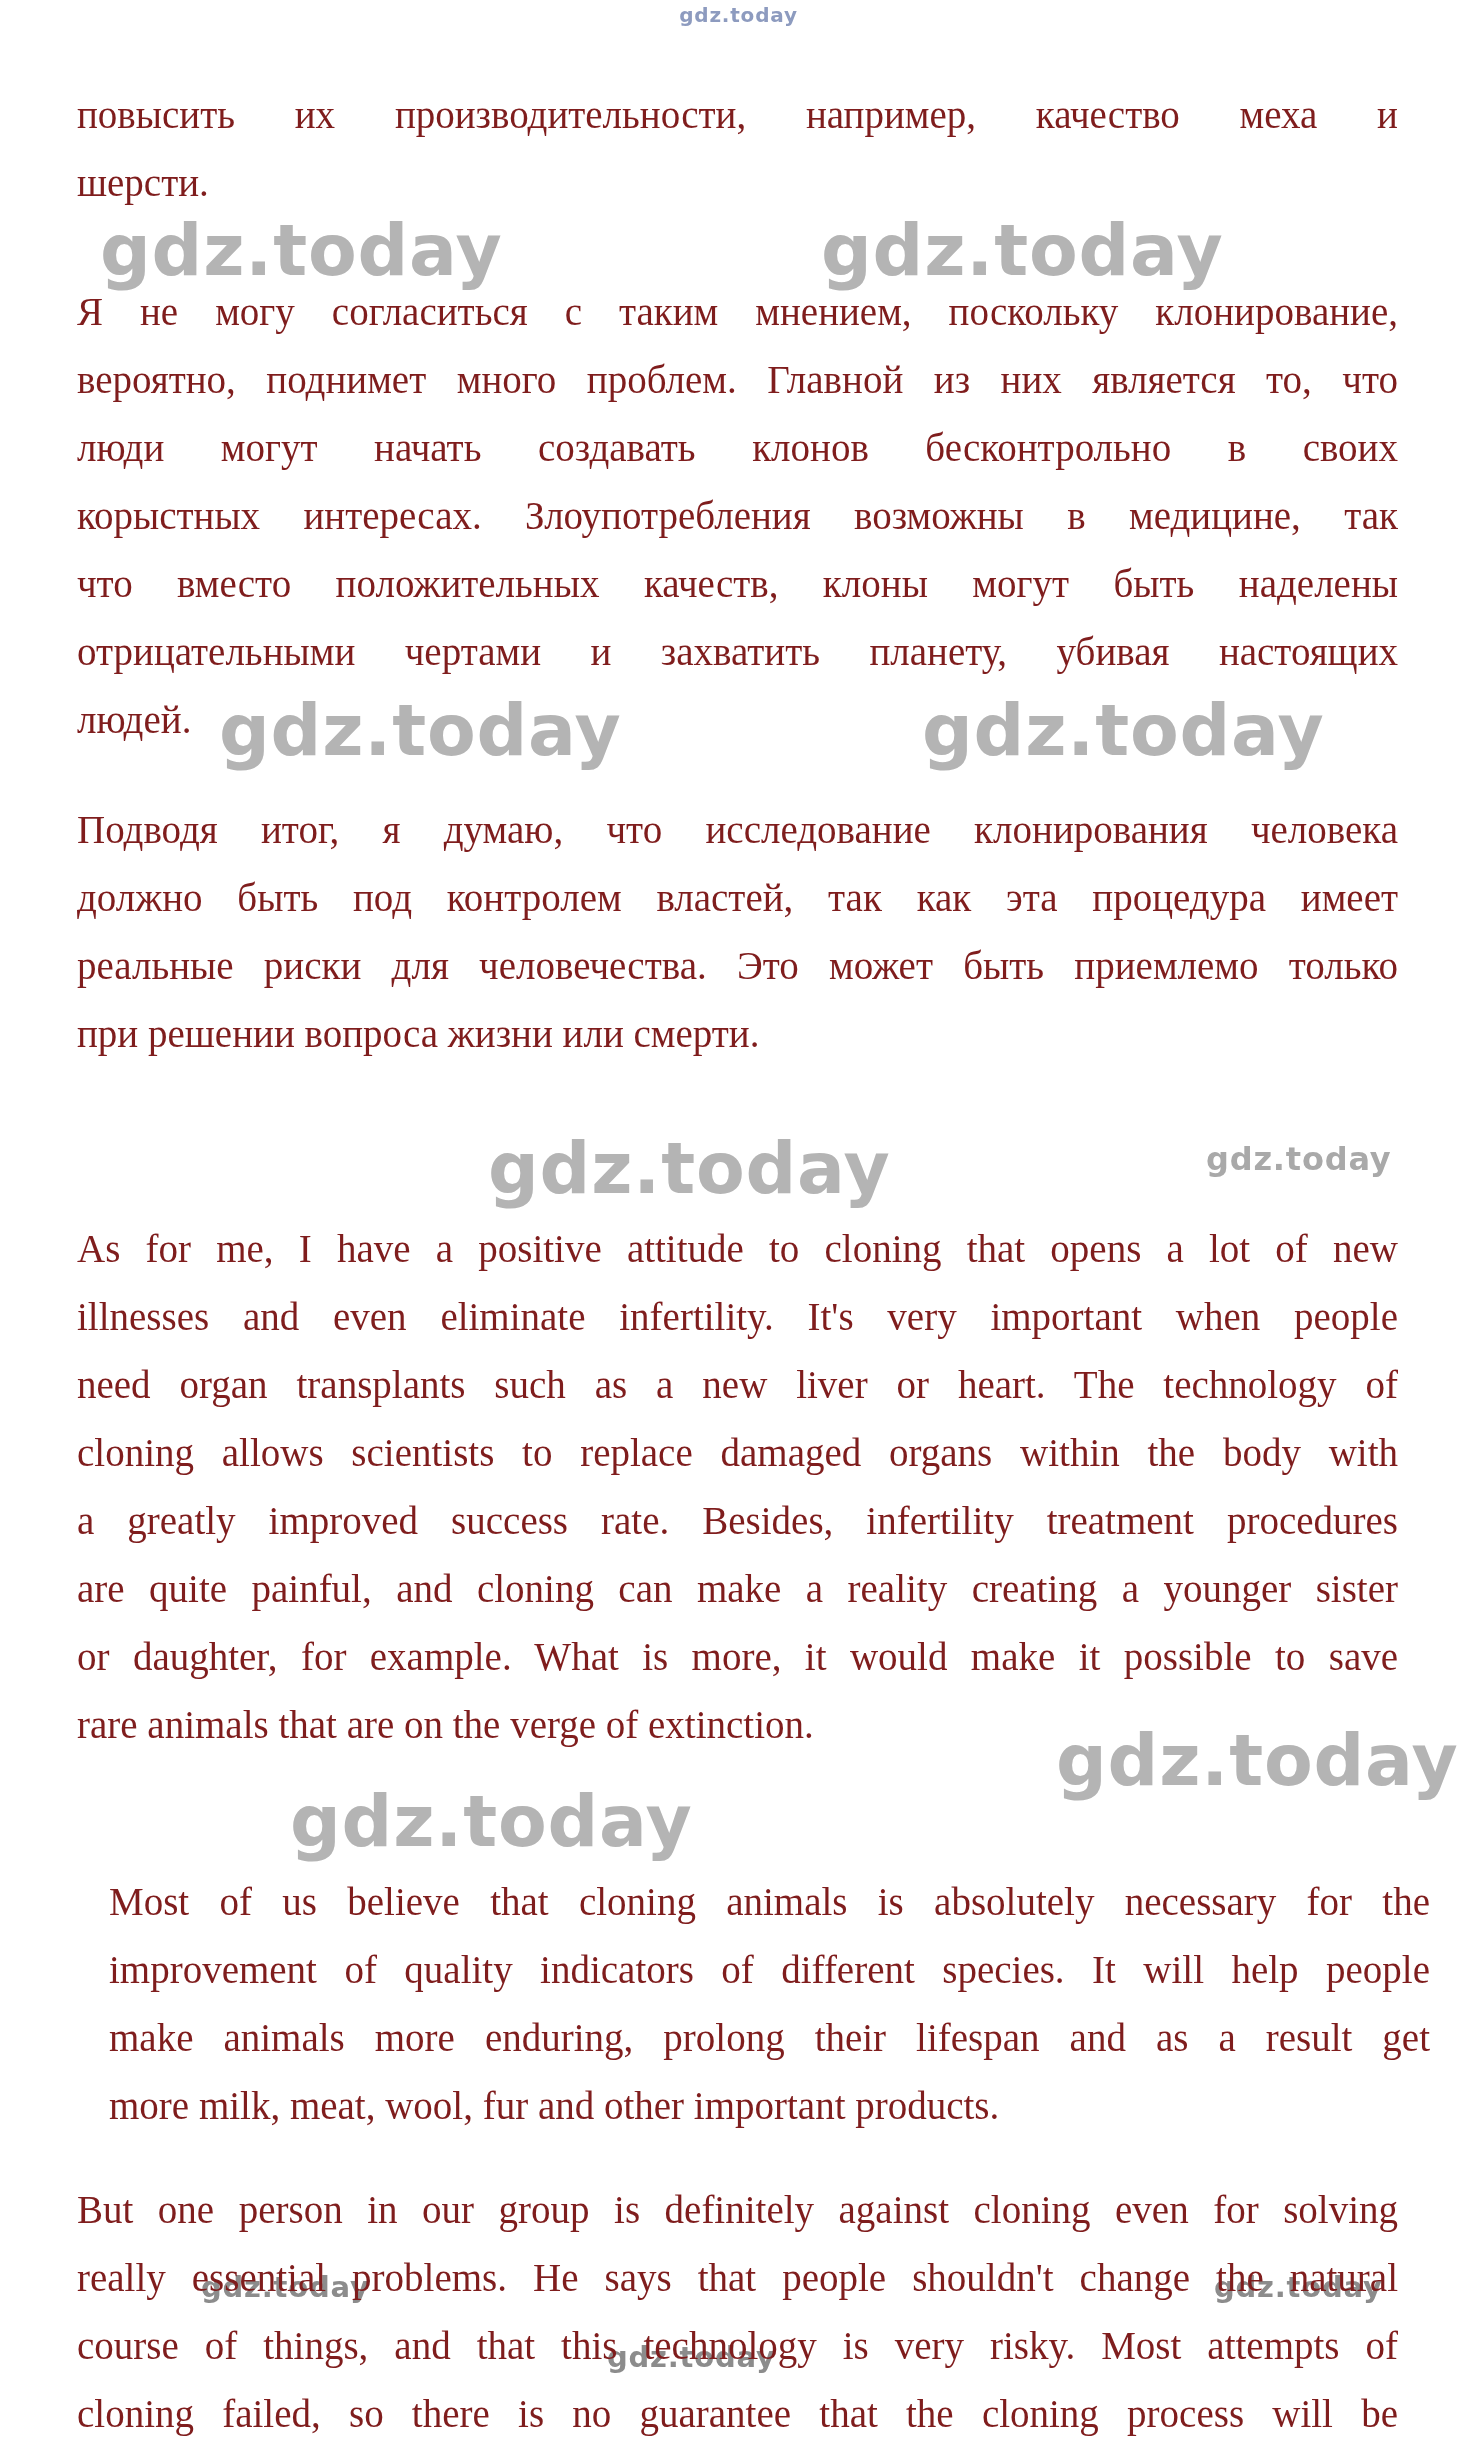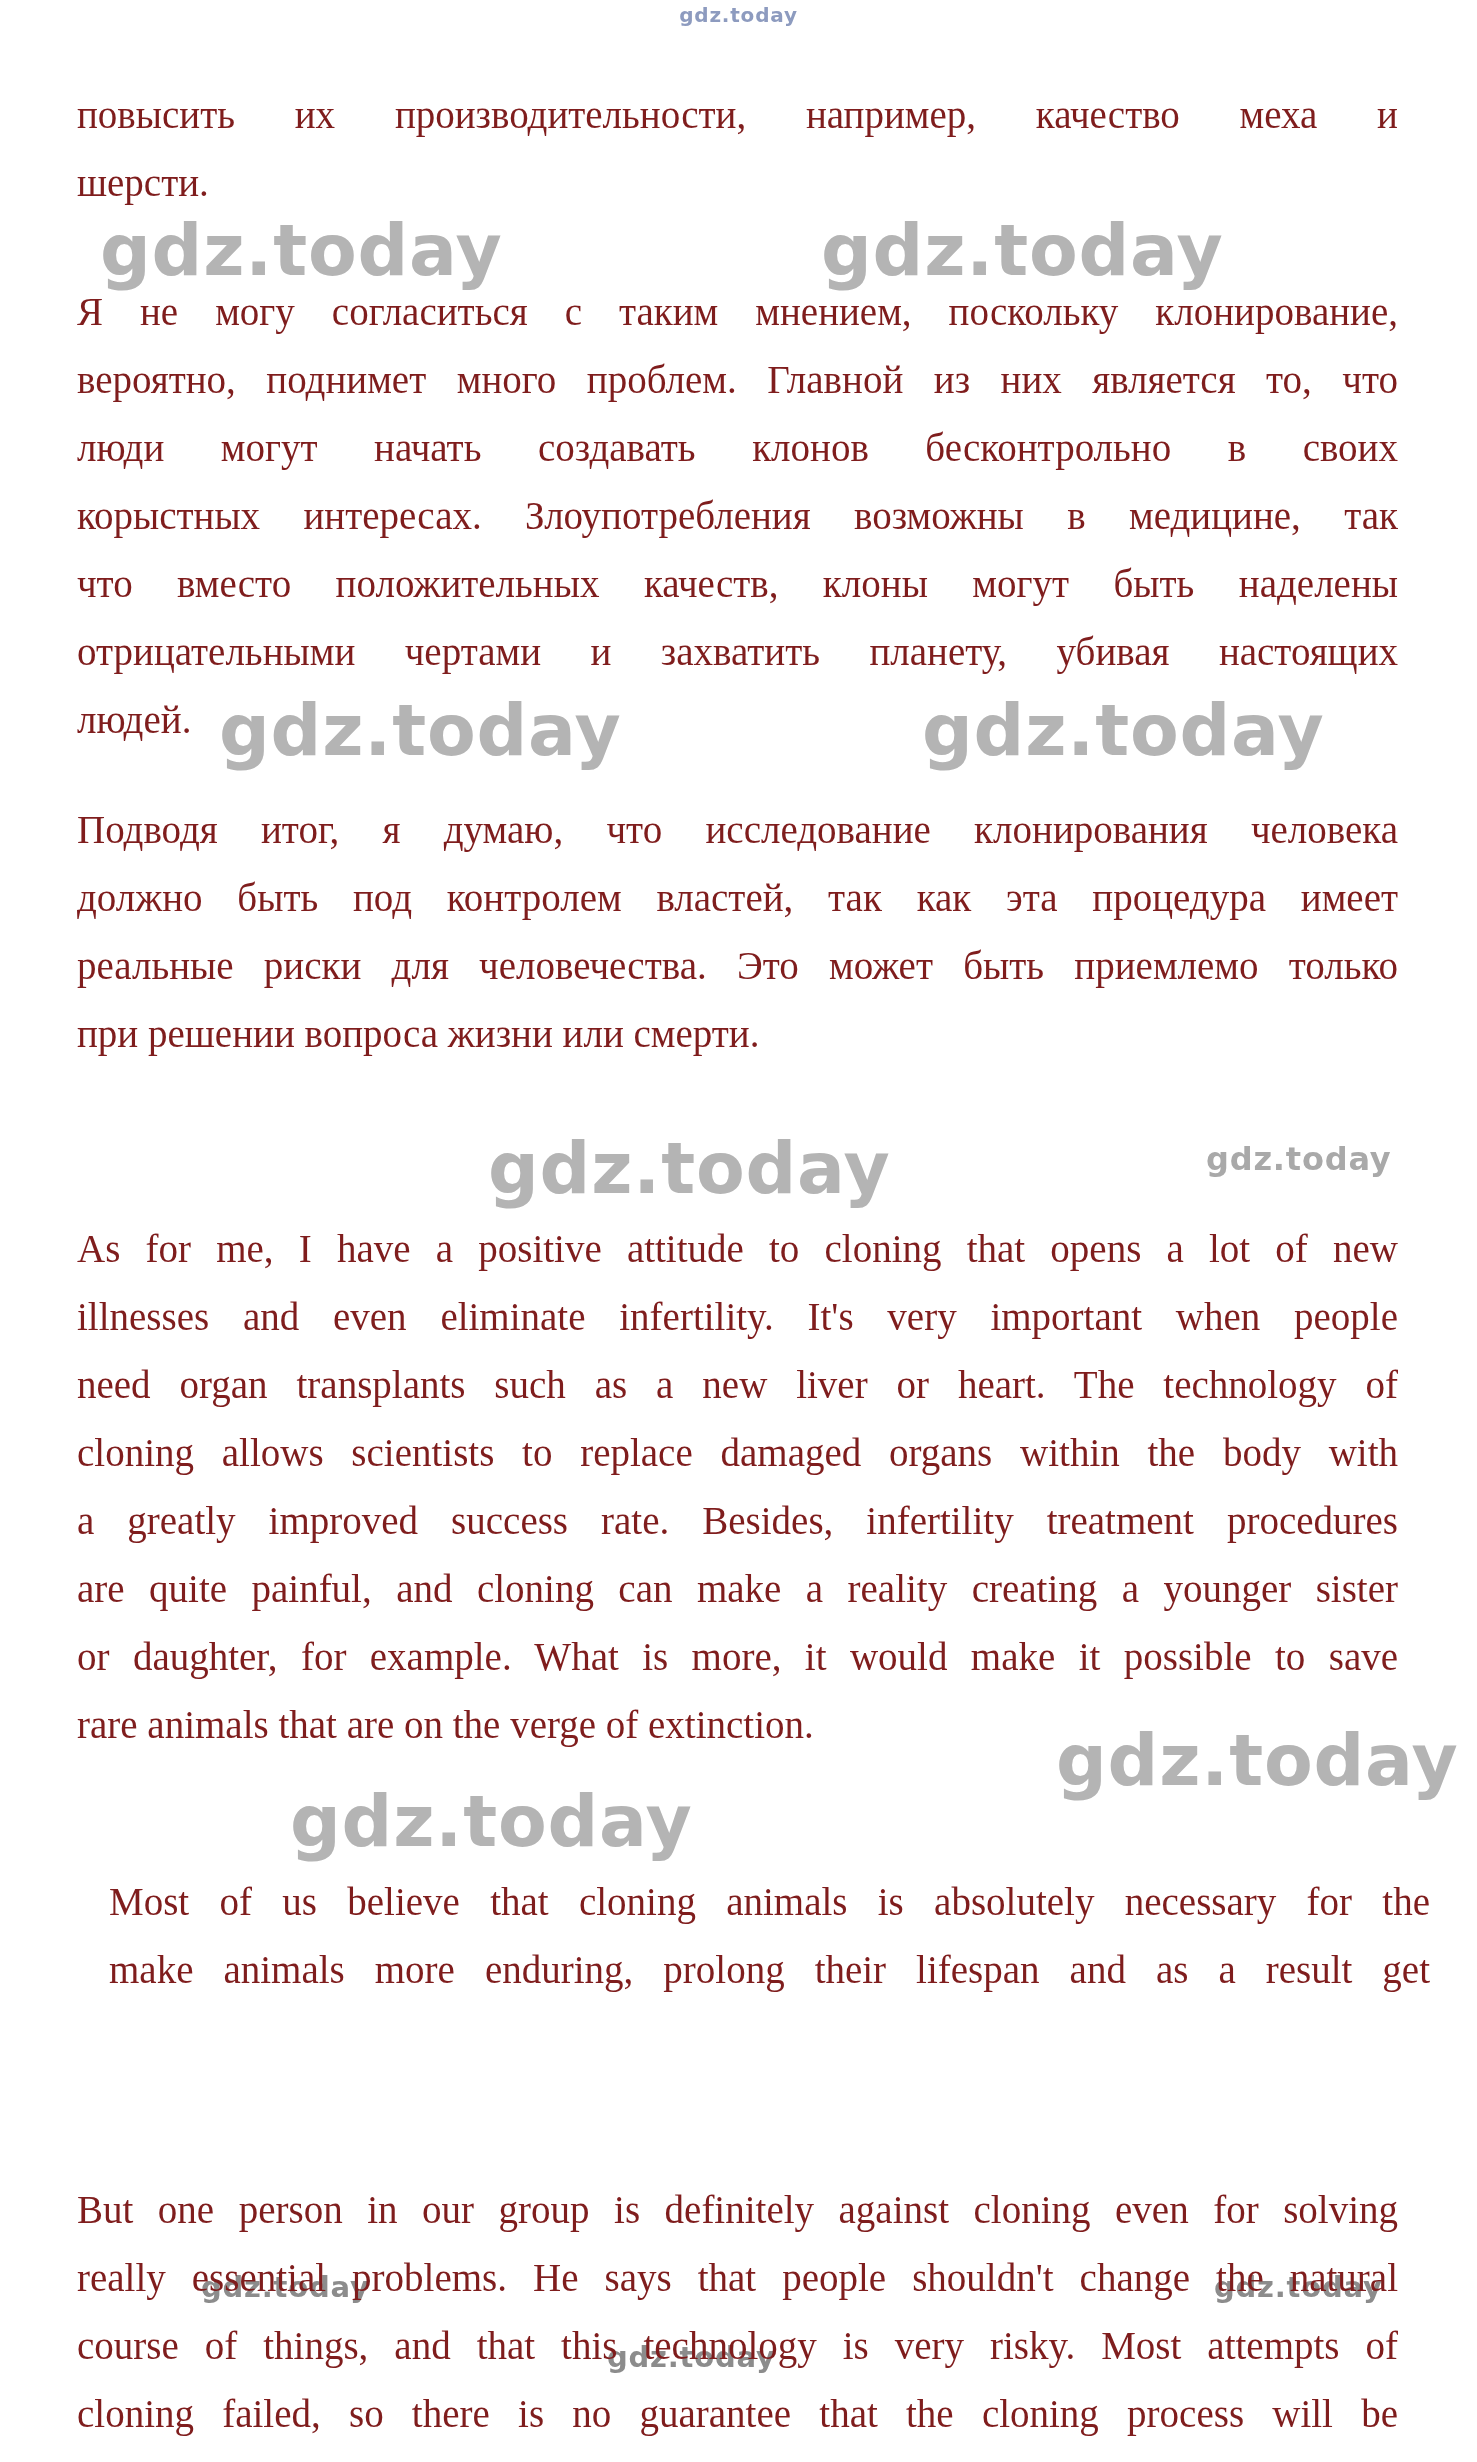--- a/index.html
+++ b/index.html
@@ -106,21 +106,23 @@
     <span class="line just">need organ transplants such as a new liver or heart. The technology of</span>
     <span class="line just">cloning allows scientists to replace damaged organs within the body with</span>
     <span class="line just">a greatly improved success rate. Besides, infertility treatment procedures</span>
     <span class="line just">are quite painful, and cloning can make a reality creating a younger sister</span>
     <span class="line just">or daughter, for example. What is more, it would make it possible to save</span>
     <span class="line last">rare animals that are on the verge of extinction.</span>
   </div>
 
   <div class="para" style="top:1868px;margin-left:32px;">
     <span class="line just">Most of us believe that cloning animals is absolutely necessary for the</span>
+    <span class="line just">improvement of quality indicators of different species. It will help people</span>
     <span class="line just">make animals more enduring, prolong their lifespan and as a result get</span>
+    <span class="line last">more milk, meat, wool, fur and other important products.</span>
   </div>
 
   <div class="para" style="top:2176px;">
     <span class="line just">But one person in our group is definitely against cloning even for solving</span>
     <span class="line just">really essential problems. He says that people shouldn't change the natural</span>
     <span class="line just">course of things, and that this technology is very risky. Most attempts of</span>
     <span class="line just">cloning failed, so there is no guarantee that the cloning process will be</span>
   </div>
 
 </div>

